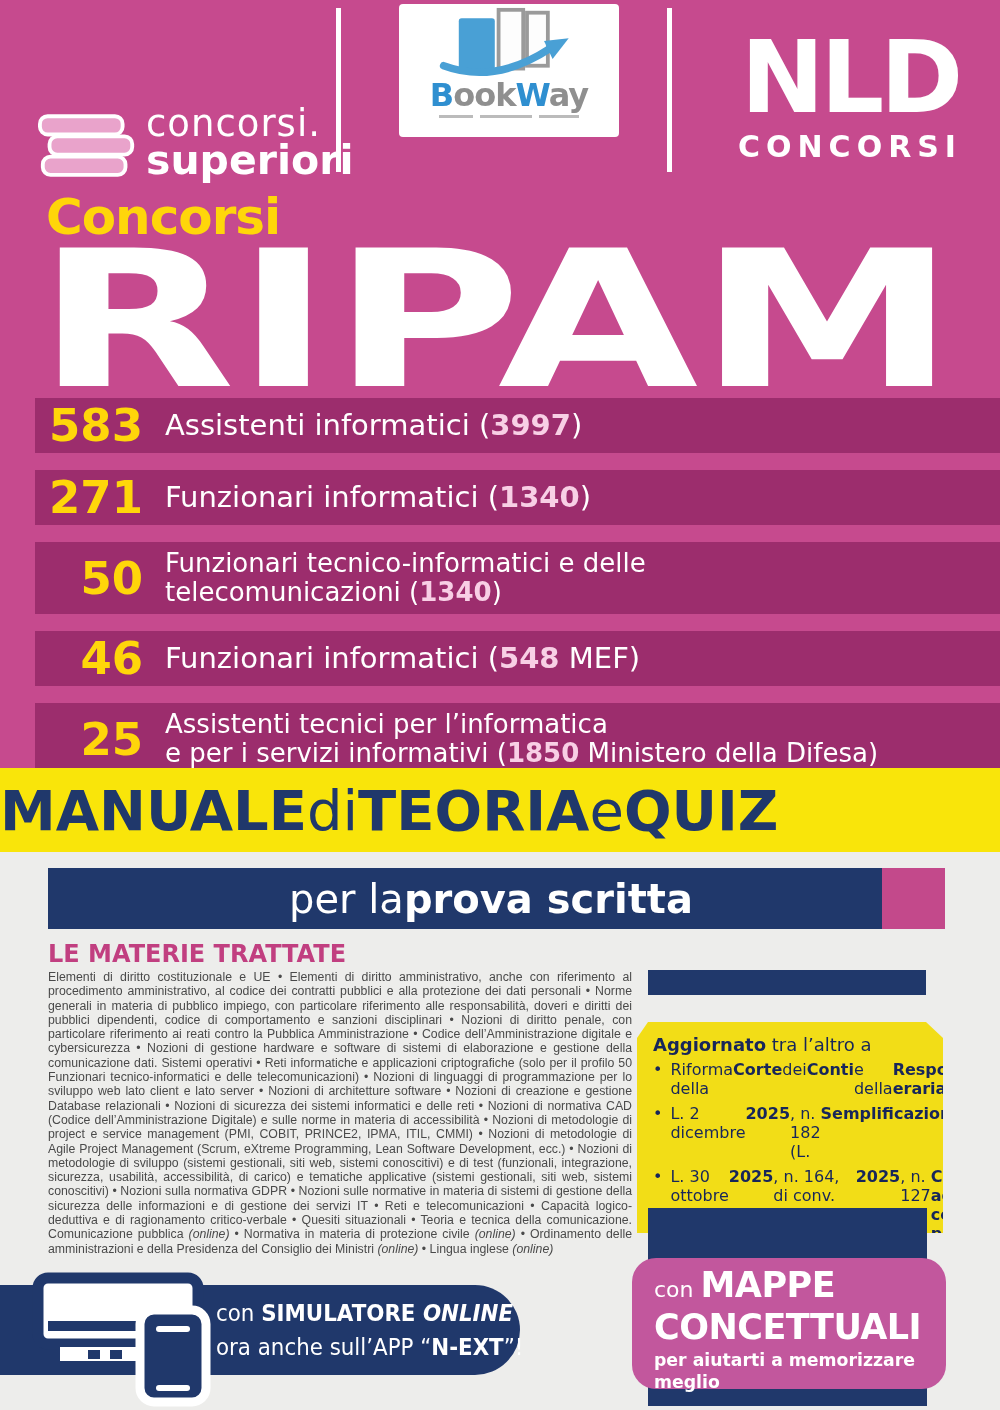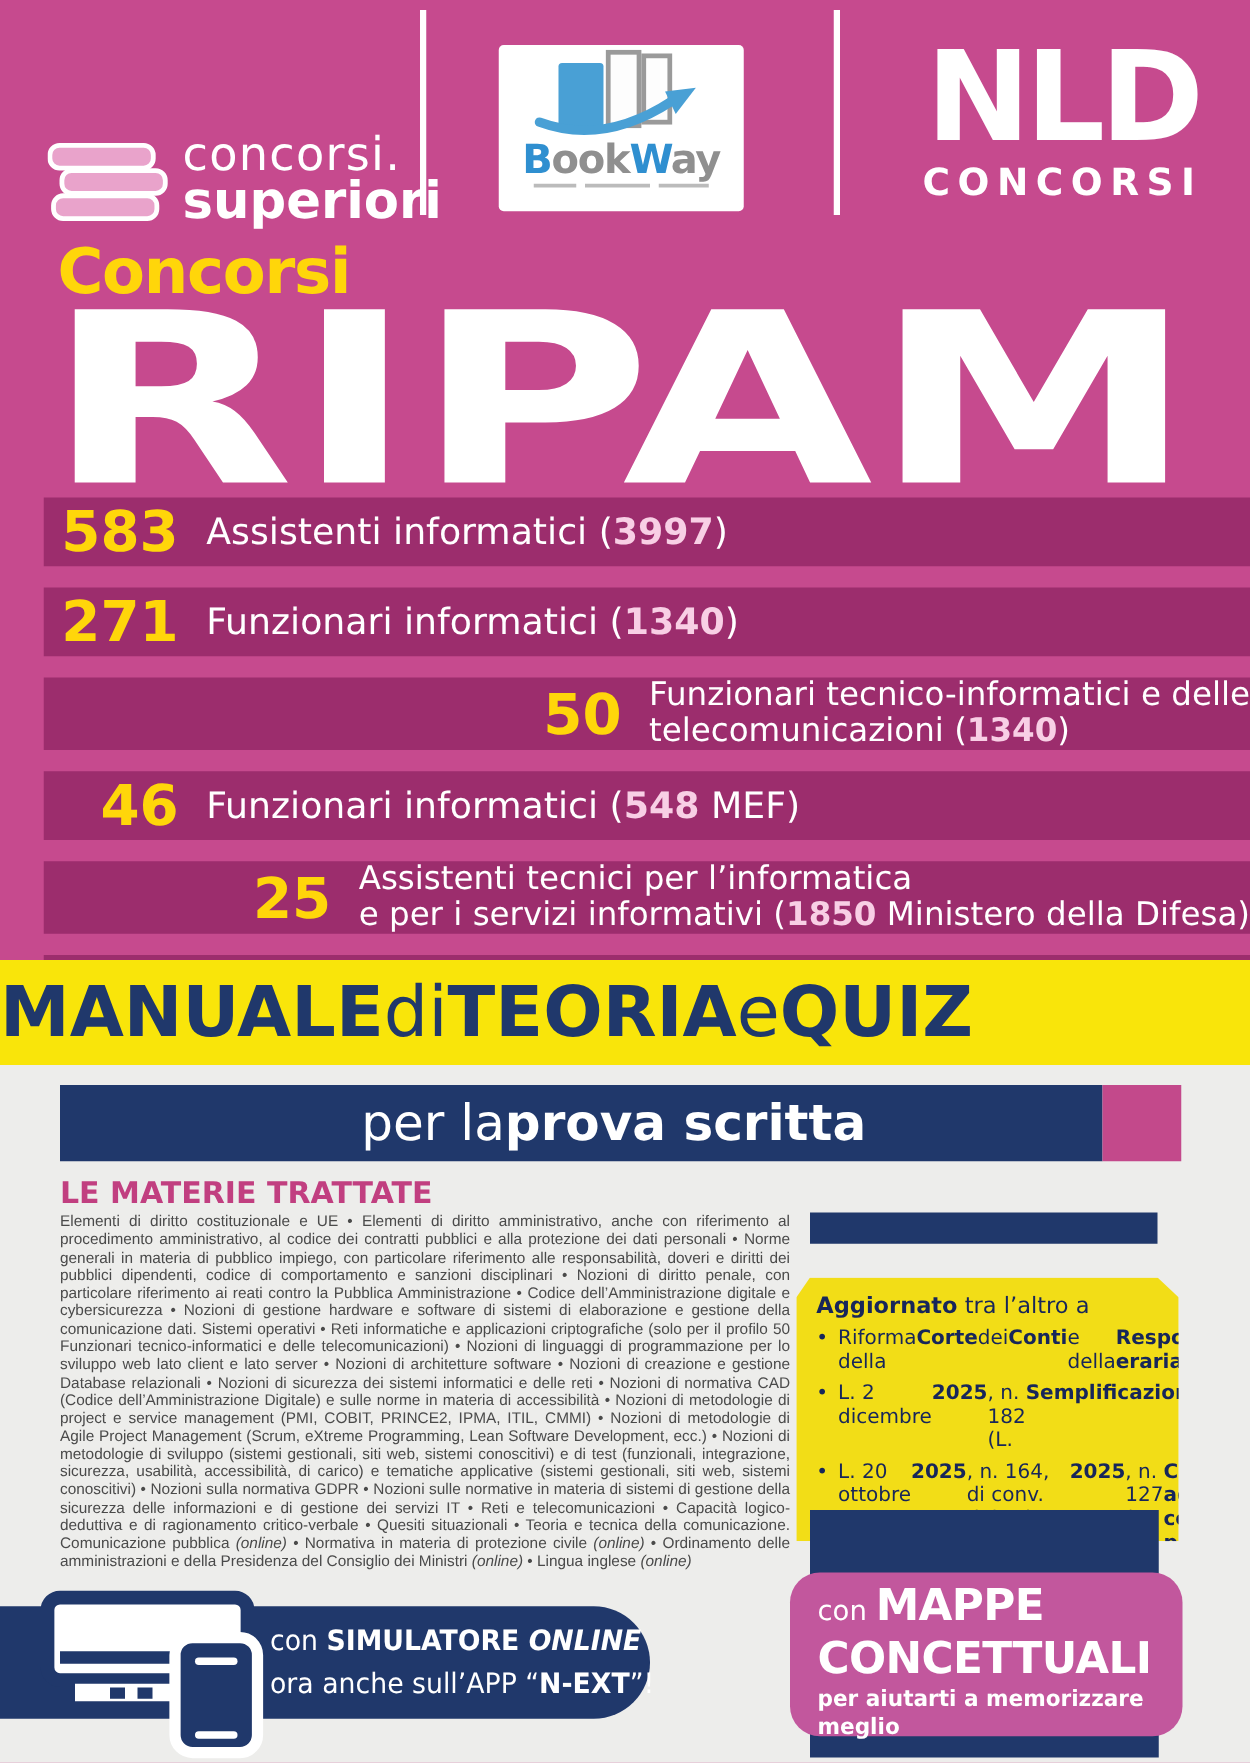--- a/index.html
+++ b/index.html
@@ -6,22 +6,22 @@
   .page{position:relative;width:1000px;height:1410px;overflow:hidden;background:#ededeb;
         font-family:"DejaVu Sans",sans-serif;}
   .b{font-weight:bold;}
   .i{font-style:italic;}
 
   
   .pink{position:absolute;left:0;top:0;width:1000px;height:768px;background:#c64a8e;}
   .sep{position:absolute;top:8px;width:5px;height:164px;background:#fff;}
   .sep.s1{left:336px;} .sep.s2{left:667px;}
 
-  .bookway{position:absolute;left:399px;top:4px;width:196px;height:133px;background:#fff;
-           border-radius:4px;display:flex;flex-direction:column;align-items:center;padding-top:3px;box-sizing:border-box;margin-top:32px;}
+  .bookway{position:absolute;left:399px;top:4px;width:220px;height:133px;background:#fff;
+           border-radius:4px;display:flex;flex-direction:column;align-items:center;padding-top:3px;box-sizing:border-box;}
   .bw-name{font-size:32px;font-weight:bold;line-height:1;letter-spacing:-1px;}
   .bw-blue{color:#2f8fd0;} .bw-gray{color:#8f8f8f;}
   .bw-tag{display:flex;gap:7px;margin-top:4px;}
   .bw-tag i{display:block;height:3px;background:#bbb;}
 
   .nld{position:absolute;left:720px;top:30px;width:260px;text-align:center;color:#fff;}
   .nld-title{font-size:100px;font-weight:bold;line-height:.95;letter-spacing:-4px;}
   .nld-sub{font-size:30px;font-weight:bold;letter-spacing:6px;margin-top:4px;}
 
   .badge{position:absolute;left:38px;top:106px;display:flex;align-items:flex-end;color:#fff;}
@@ -30,21 +30,21 @@
   .badge-l1{font-size:37px;font-weight:normal;letter-spacing:1px;}
   .badge-l2{font-size:41px;font-weight:bold;text-align:center;}
 
   .kicker{position:absolute;left:46px;top:188px;font-size:50px;font-weight:bold;
           letter-spacing:-1px;color:#ffd60a;}
   .ripam{position:absolute;left:34px;top:238px;}
 
   
   .positions{position:absolute;left:35px;top:398px;width:965px;display:flex;flex-direction:column;gap:17px;}
   .pos-row{background:#9c2d6d;display:flex;align-items:center;height:55px;}
-  .pos-row.tall{height:58px;justify-content:flex-end;}
+  .pos-row.tall{height:72px;}
   .pos-count{flex:none;width:130px;text-align:right;padding-right:22px;font-size:45px;
              font-weight:bold;color:#ffd60a;box-sizing:border-box;}
   .pos-label{color:#fff;font-size:29px;line-height:1.05;}
   .tall .pos-label{font-size:26px;line-height:29px;}
   .pos-label .b{color:#f8cfe5;}
 
   
   .band{position:absolute;left:0;top:768px;width:1000px;height:84px;background:#f9e50a;
         display:flex;align-items:center;justify-content:flex-start;color:#20386b;font-size:56px;}
 
@@ -196,21 +196,21 @@
         <span class="b">Responsabilità erariale</span>
       </div>
     <div class="uitem">
         <span>L. 2 dicembre </span>
         <span class="b">2025</span>
         <span>, n. 182 (L. </span>
         <span class="b">Semplificazioni</span>
         <span>)</span>
       </div>
     <div class="uitem">
-        <span>L. 20 ottobre </span>
+        <span>L. 30 ottobre </span>
         <span class="b">2025</span>
         <span>, n. 164, di conv. del D.l. 9 settembre </span>
         <span class="b">2025</span>
         <span>, n. 127 (</span>
         <span class="b">Criteri di aggiudicazione contratti pubblici</span>
       </div>
   </div>
 
   <div class="navy-rect"></div>
   <div class="maps">

